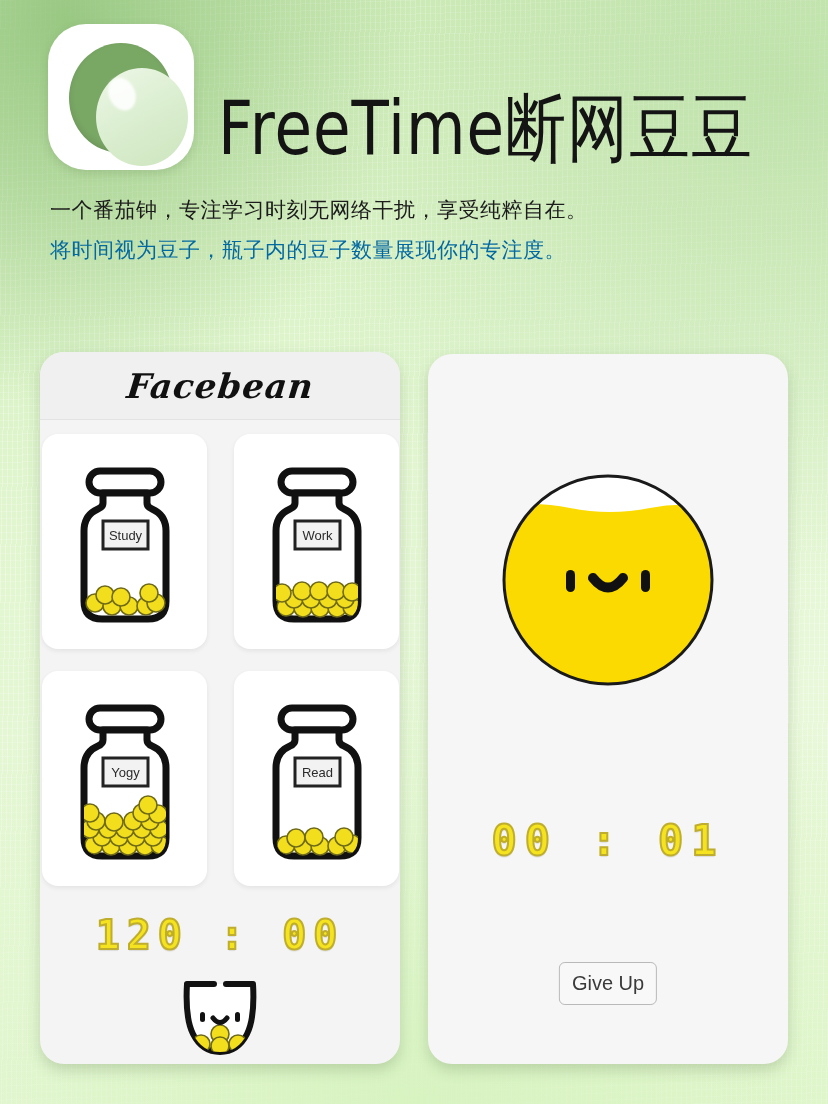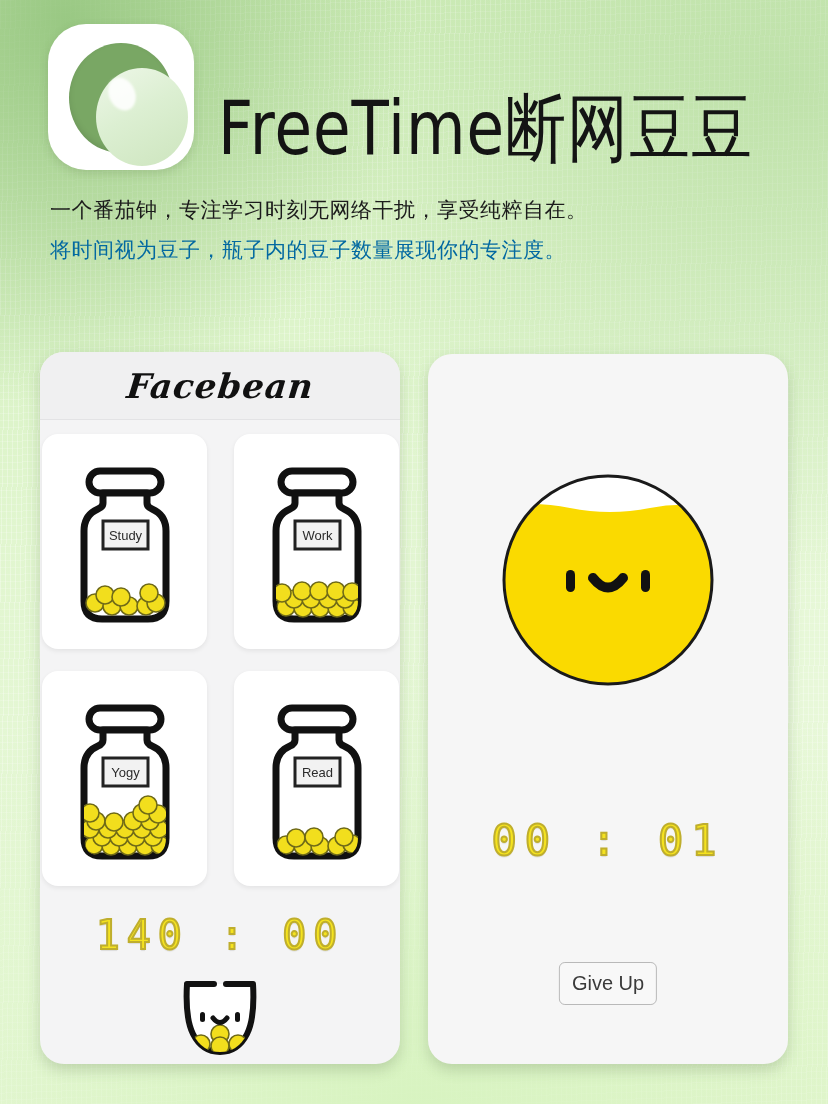--- a/index.html
+++ b/index.html
@@ -151,21 +151,21 @@
   
   #left-timer {
     position: absolute;
     left: 0; top: 560px;
     width: 360px;
     text-align: center;
   }
   .timer-digits {
     font-family: "DejaVu Sans Mono", monospace;
     font-size: 40px;
-    font-weight: 400;
+    font-weight: 700;
     letter-spacing: 7px;
     color: #f5e31f;
     -webkit-text-stroke: 2px #bfae2d;
     text-shadow: 0 2px 1px rgba(0,0,0,0.10);
   }
   #left-cup { margin-top: 18px; }
 
   
   #bean-face-wrap {
     position: absolute;
@@ -327,21 +327,21 @@
           <circle cx="82" cy="143" r="9" fill="#f2de1d" stroke="#6f6a18" stroke-width="1.6"></circle>
         </g>
         <rect x="33" y="64" width="45" height="28" fill="#f2f2f2" stroke="#222" stroke-width="3"></rect>
         <text class="jar-label-text" x="55.5" y="83" text-anchor="middle">Read</text>
       </svg>
     </div>
 
   </div>
 
   <div id="left-timer">
-    <div class="timer-digits">140 : 00</div>
+    <div class="timer-digits">120 : 00</div>
 
     <svg id="left-cup" width="86" height="82" viewBox="0 0 86 82">
       <path d="M10 8 h27 M49 8 h27 M10 8 q-2 34 6 50 q9 18 27 18 q18 0 27 -18 q8 -16 6 -50" fill="#fff" stroke="#111" stroke-width="6" stroke-linecap="round" stroke-linejoin="round"></path>
       <clipPath id="clipCup">
         <path d="M10 8 q-2 34 6 50 q9 18 27 18 q18 0 27 -18 q8 -16 6 -50 z"></path>
       </clipPath>
       <g clip-path="url(#clipCup)">
         <circle cx="43" cy="58" r="9" fill="#f2de1d" stroke="#6f6a18" stroke-width="1.6"></circle>
         <circle cx="24" cy="68" r="9" fill="#f2de1d" stroke="#6f6a18" stroke-width="1.6"></circle>
         <circle cx="43" cy="70" r="9" fill="#f2de1d" stroke="#6f6a18" stroke-width="1.6"></circle>

